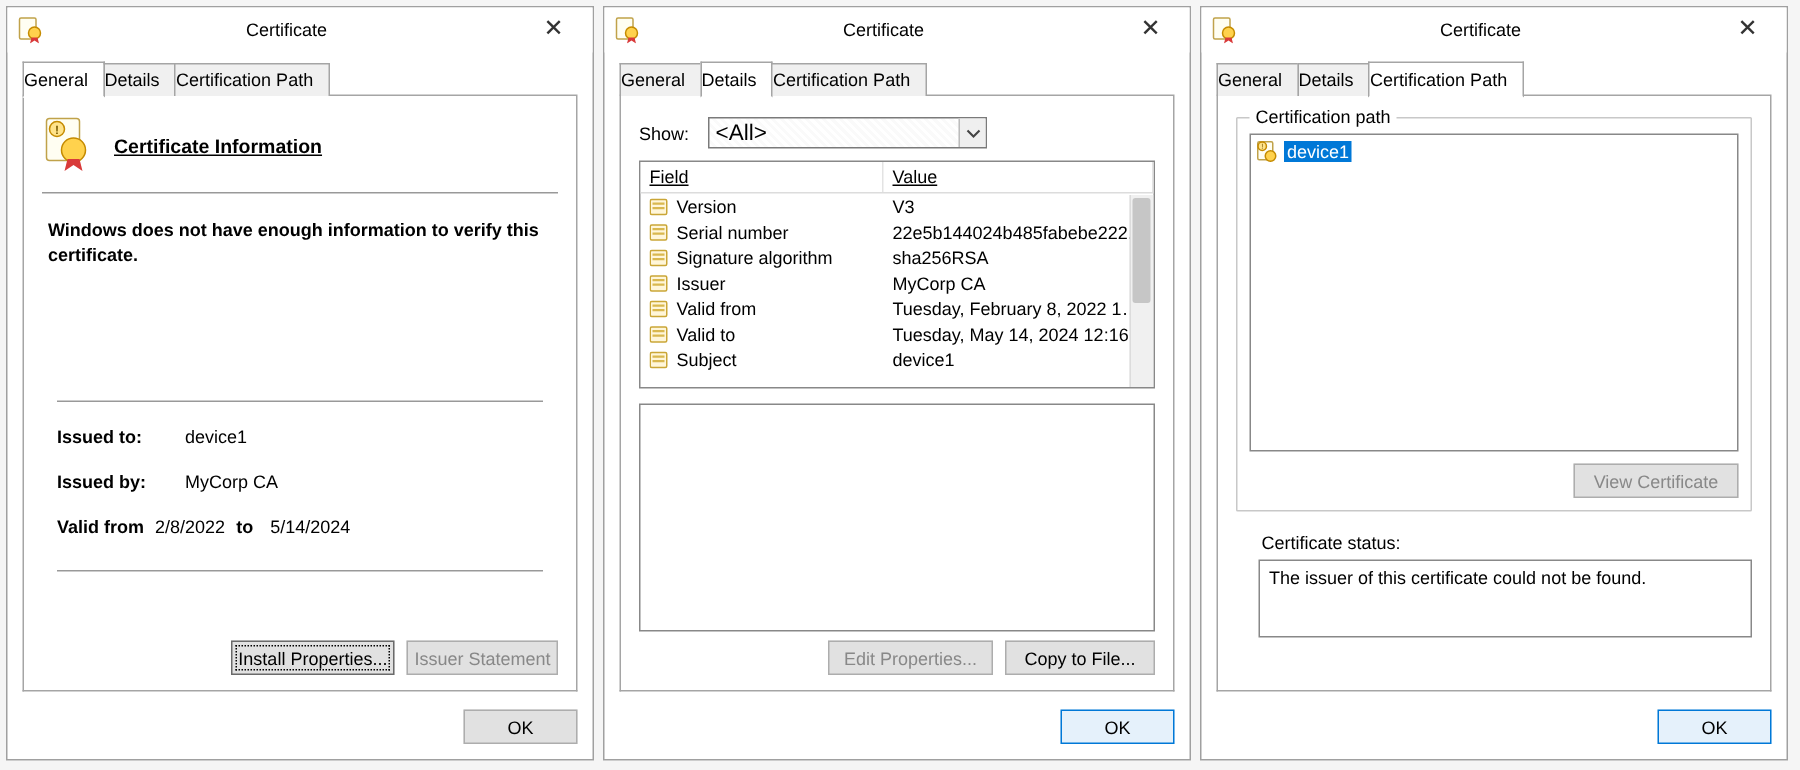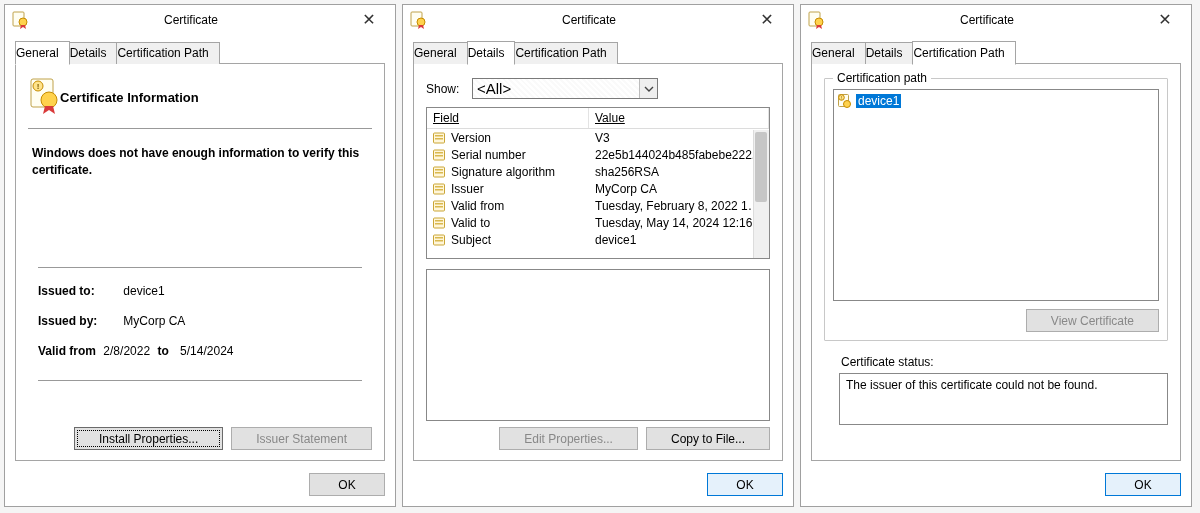--- a/index.html
+++ b/index.html
@@ -94,30 +94,30 @@
     flex: 1;
     margin: 0 10px 4px 10px;
     border: 1px solid var(--tab-border);
     border-top: none;
     padding: 12px 12px 10px 12px;
     display: flex;
     flex-direction: column;
     background:#fff;
   }
   .hr { border-top:1px solid #999; margin:6px 0 10px 0; }
-  .info-head { display:flex; align-items:center; gap:0; font-weight:700; font-size:13px; margin: 2px 0 6px 2px;}
+  .info-head { display:flex; align-items:center; gap:16px; font-weight:700; font-size:13px; margin: 2px 0 6px 2px; text-decoration: underline;}
   .warn-text { font-weight:700; font-size:12px; margin: 6px 4px 2px 4px; line-height:1.4;}
   .field-block { margin-top: 80px; padding: 0 10px; font-size:12px; }
   .field-block .row { margin: 16px 0; }
   .field-block b { display:inline-block; width: 78px; }
   .inline-val { padding-left: 4px; }
   .btn {
     display:inline-flex; align-items:center; justify-content:center;
     min-width: 86px; height: 23px;
-    padding: 0 24px;
+    padding: 0 4px;
     background: var(--btn-face);
     border: 1px solid var(--btn-border);
     font-size:12px;
     color:#000;
     cursor: default;
   }
   .btn[disabled], .btn.disabled { color:#888; }
   .btn.focus { outline: 1px dotted #000; outline-offset: -4px; border-color:#6a6a6a;}
   .btn.primary { border: 1px solid var(--ok-border); background:#e5f1fb; }
   .bottom-bar {

